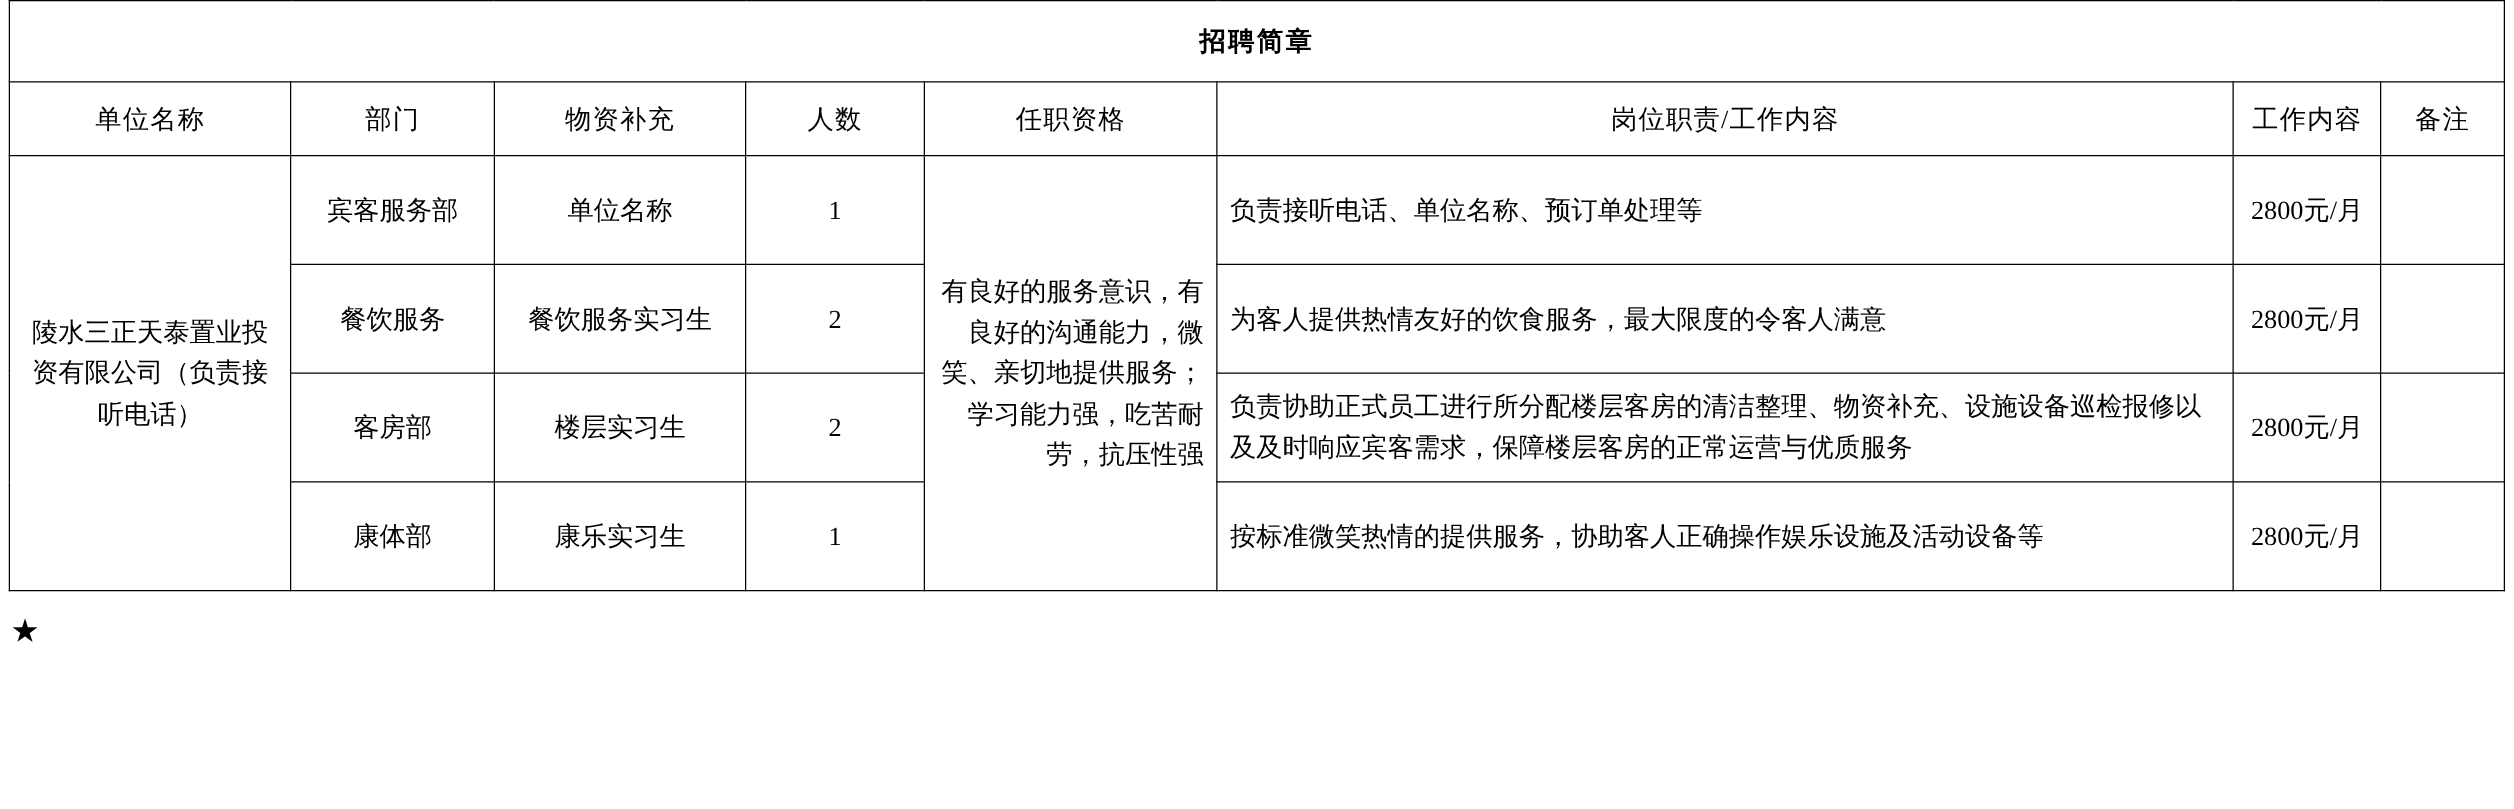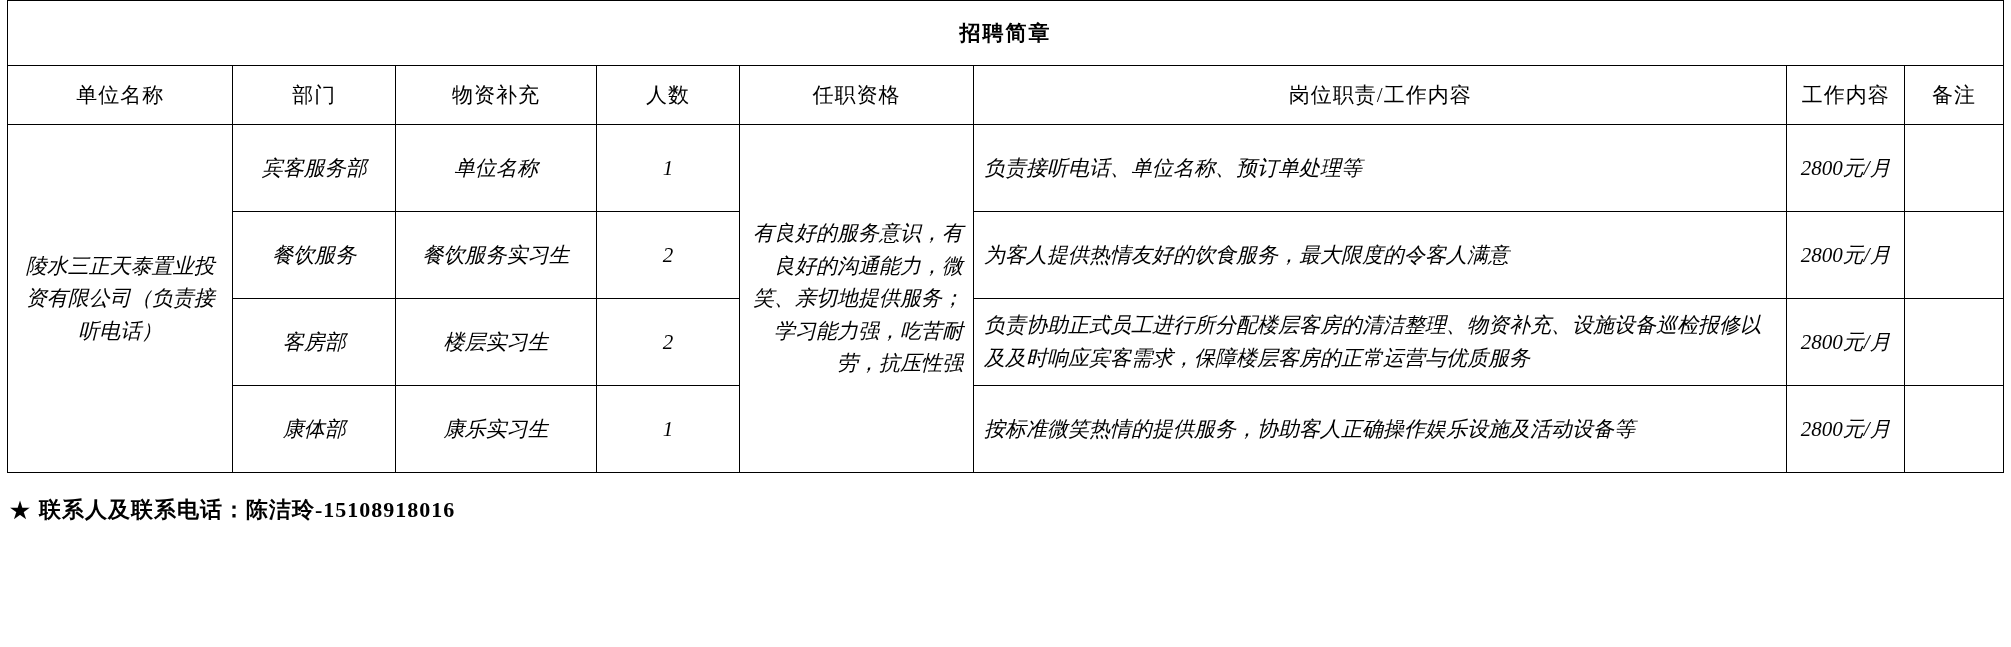--- a/index.html
+++ b/index.html
@@ -63,21 +63,21 @@
     line-height: 1.9;
     font-size: 21px;
     padding: 6px 14px;
   }
   .duty-cell {
     text-align: left;
     line-height: 1.6;
     font-size: 21px;
     padding: 10px 12px;
   }
-  .row-tall td { height: 78px; font-style: italic; }
+  .row-tall td { height: 78px; }
   .footer {
     margin: 22px 0 0 10px;
     font-size: 22px;
     font-weight: bold;
     letter-spacing: 1px;
     display: flex;
     align-items: center;
     gap: 8px;
   }
   .star {
@@ -151,16 +151,15 @@
         <td class="ctr">1</td>
         <td class="duty-cell">按标准微笑热情的提供服务，协助客人正确操作娱乐设施及活动设备等</td>
         <td class="ctr">2800元/月</td>
         <td class="ctr"></td>
       </tr>
     </tbody>
   </table>
 
   <div class="footer">
     <span class="star">★</span>
-    <span>联系人及联系电话：陈洁玲-15108918016</span>
   </div>
 
 </div>
 
 </body></html>

